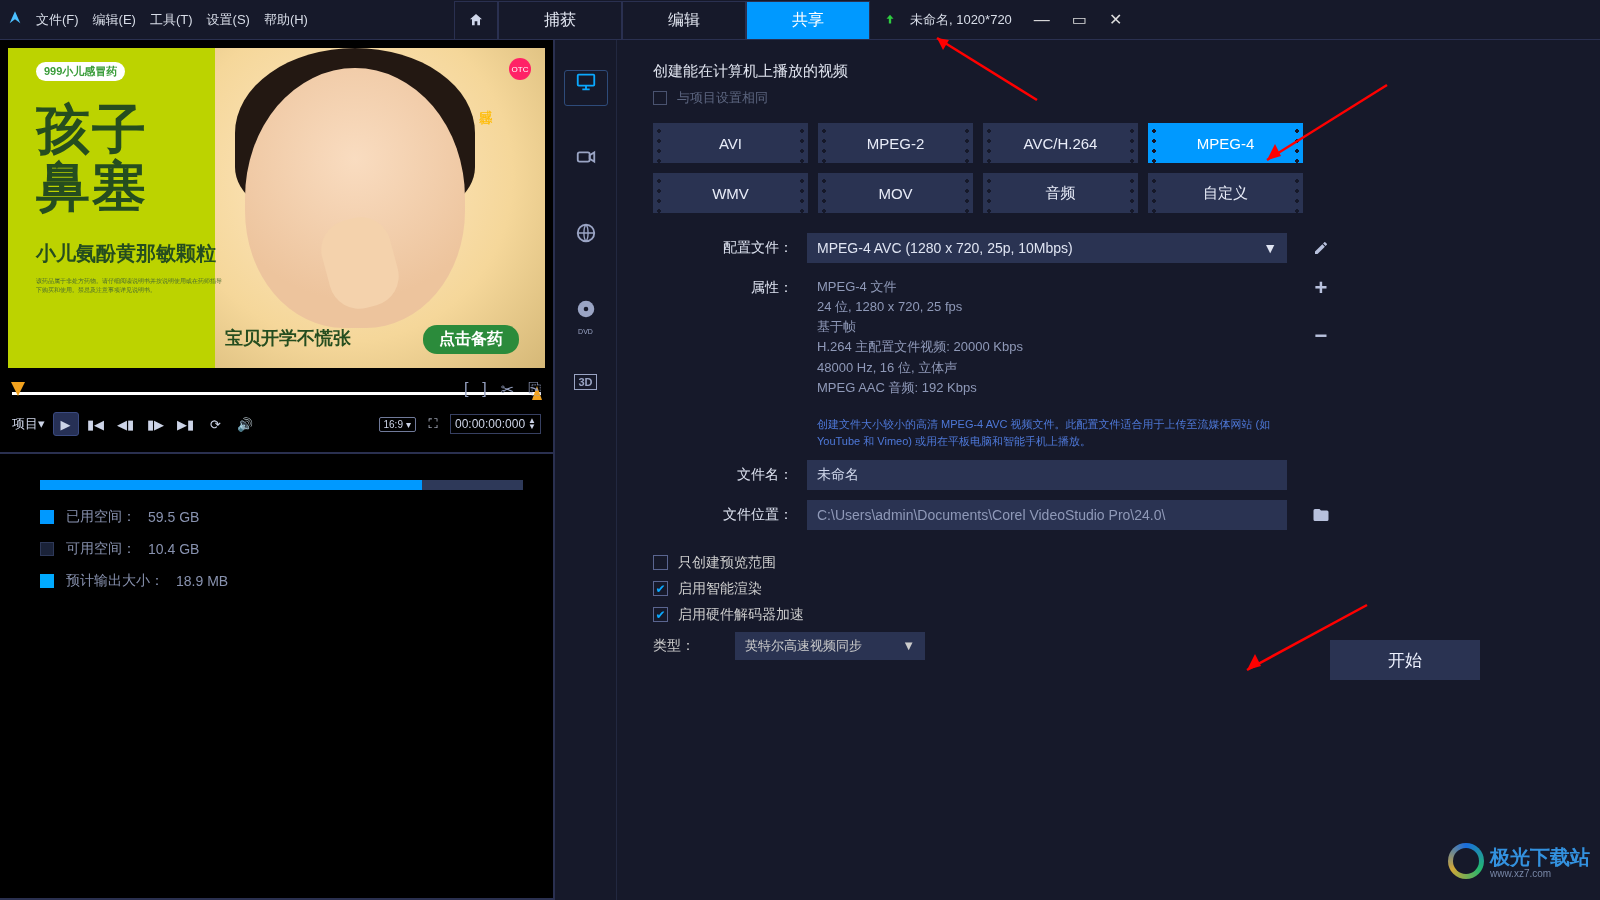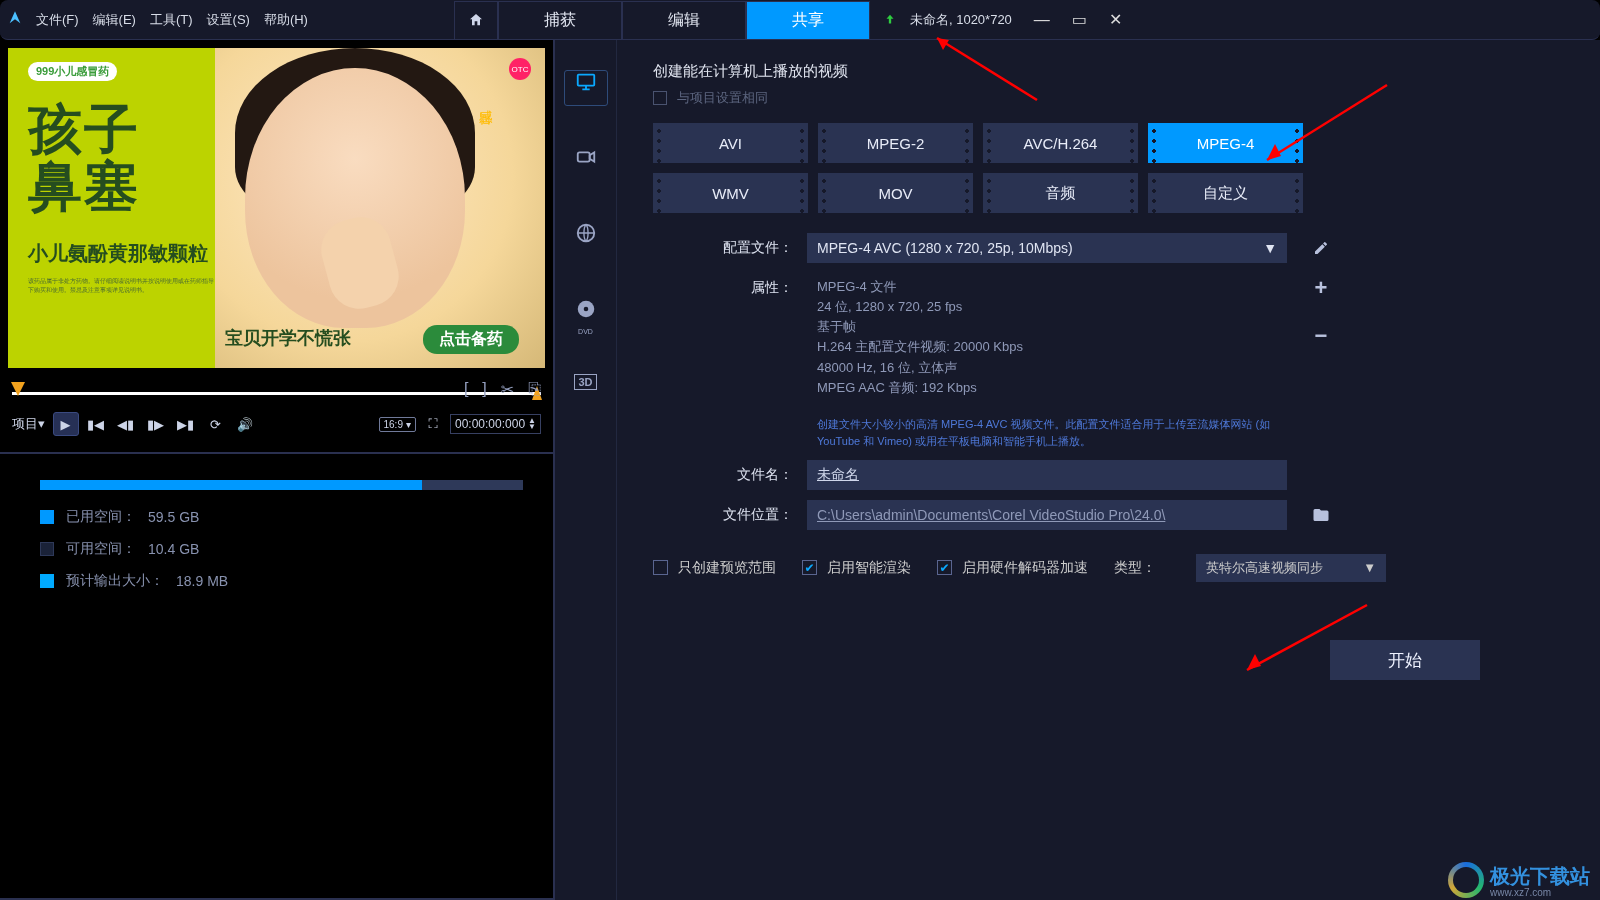--- a/index.html
+++ b/index.html
@@ -1,38 +1,38 @@
 <!DOCTYPE html>
 <html><head>
 <meta charset="utf-8">
 <style>
 * { margin: 0; padding: 0; box-sizing: border-box; font-family: "Microsoft YaHei", "Segoe UI", sans-serif; }
 body { background: #000; width: 1600px; height: 900px; overflow: hidden; color: #ccc; font-size: 13px; }
 
 
-.titlebar { height: 40px; background: #16192a; display: flex; align-items: center; border-bottom: 1px solid #2a3050; border-radius: 8px; }
+.titlebar { height: 40px; background: #16192a; display: flex; align-items: center; border-bottom: 1px solid #2a3050; }
 .titlebar .logo { width: 30px; text-align: center; color: #56bfff; font-size: 16px; }
 .menubar { display: flex; gap: 14px; padding: 0 6px; }
 .menubar span { color: #d8dde8; font-size: 13px; cursor: default; text-decoration: underline; text-decoration-color: transparent; }
 .tabs { display: flex; margin-left: 140px; }
 .tabbtn { width: 124px; height: 38px; display: flex; align-items: center; justify-content: center; color: #e1e5f0; font-size: 16px; border: 1px solid #2a3050; border-bottom: none; }
 .tabbtn.home { width: 44px; }
 .tabbtn.active { background: #0099ff; color: #fff; }
 .tabbtn.upload { width: 40px; border: none; color: #2ecc40; }
 .titlebar .right { margin-left: auto; display: flex; align-items: center; gap: 10px; padding-right: 6px; }
 .titlebar .projlabel { color: #d8dde8; font-size: 13px; padding-right: 6px; }
 .winbtn { color: #ddd; padding: 0 6px; font-size: 16px; }
 
 
 .main { display: flex; height: 860px; }
 
 
 .left { width: 555px; display: flex; flex-direction: column; border-right: 2px solid #2a3050; }
 .preview { margin: 8px; width: 537px; height: 320px; background: linear-gradient(#bcd300, #bcd300); position: relative; overflow: hidden; }
-.preview .ad-left { position: absolute; left: 0; top: 0; width: 230px; height: 100%; padding: 14px 0 0 20px; }
+.preview .ad-left { position: absolute; left: 8px; top: 0; width: 230px; height: 100%; padding: 14px 0 0 20px; }
 .preview .ad-brand { background: #fff; color: #3a9c3a; display:inline-block; padding: 2px 8px; border-radius: 10px; font-size: 11px; font-weight: bold; }
 .preview .ad-title { font-size: 54px; font-weight: 900; color: #254d1f; line-height: 1.05; margin-top: 20px; letter-spacing: 2px; }
 .preview .ad-sub { font-size: 20px; font-weight: 700; color: #254d1f; margin-top: 26px; }
 .preview .ad-fine { font-size: 6px; color: #4b6b30; margin-top: 10px; line-height: 1.4; max-width: 190px; }
 .preview .ad-right { position: absolute; right: 0; top: 0; width: 330px; height: 100%; background: radial-gradient(circle at 40% 40%, #ffe9c8 0%, #f5d79a 60%, #d5b877 100%); }
 .preview .face { position:absolute; left: 30px; top: 20px; width: 220px; height: 260px; background: radial-gradient(circle at 50% 35%, #f9dcc0 0%, #edc49d 70%); border-radius: 50% 50% 45% 45%; }
 .preview .hair { position:absolute; left: 20px; top: 0; width: 240px; height: 170px; background: #231812; border-radius: 50% 50% 30% 30%; }
 .preview .hand { position:absolute; left: 110px; top: 170px; width: 70px; height: 90px; background: #f4d2ac; border-radius: 30px; transform: rotate(-15deg); }
 .preview .ad-tagline { position:absolute; bottom: 18px; left: 10px; color:#254d1f; font-weight:700; font-size: 18px; }
 .preview .ad-cta { position:absolute; bottom: 14px; right: 26px; background:#2b8b3b; color:#fff; padding: 4px 16px; border-radius: 14px; font-size: 16px; font-weight: 700; }
@@ -81,38 +81,38 @@
 .fmt::before, .fmt::after { content:""; position:absolute; top:0; bottom:0; width:12px; background-image: radial-gradient(#16192a 2px, transparent 2px); background-size: 12px 10px; background-position: center 3px; }
 .fmt::before { left:0; }
 .fmt::after { right:0; }
 .fmt.active { background:#0099ff; color:#fff; }
 
 .cfg { display:grid; grid-template-columns: 140px 480px 40px; gap:10px 14px; align-items:start; }
 .cfg label { text-align:right; color:#dde2f0; padding-top:6px; font-size:14px; }
 .cfg .sel { background:#2a3352; color:#dfe4f2; height:30px; display:flex; align-items:center; padding:0 10px; justify-content:space-between; font-size:14px; }
 .cfg .props { background:transparent; color:#8f99b8; padding:4px 10px 8px 10px; font-size:13px; line-height:1.55; }
 .cfg .desc { color:#4e78d8; font-size:11px; line-height:1.55; padding: 0 10px; }
-.cfg .input { background:#2a3352; color:#cfd6ea; height:30px; padding:0 10px; display:flex; align-items:center; font-size:14px;text-decoration:underline; }
+.cfg .input { background:#2a3352; color:#cfd6ea; height:30px; padding:0 10px; display:flex; align-items:center; font-size:14px; }
 .cfg .tool { color:#b8c1dd; display:flex; align-items:center; justify-content:center; height:30px; font-size:18px; }
 
 .opts { margin-top:24px; display:flex; gap:80px; }
-.opts .col { display:flex; flex-direction:row; gap:26px; font-size:14px; }
+.opts .col { display:flex; flex-direction:column; gap:8px; font-size:14px; }
 .opts .chkrow { display:flex; align-items:center; gap:10px; }
 .opts .chkbox { width:15px; height:15px; border:1px solid #5a6590; display:inline-flex; align-items:center; justify-content:center; color:#0aa9ff; font-size:12px; }
 .typesel { background:#2a3352; height:28px; width:190px; display:flex; align-items:center; justify-content:space-between; padding:0 10px; font-size:13px; }
 
 .startbtn { position:absolute; right:120px; top:600px; width:150px; height:40px; background:#2a3352; color:#eef2ff; display:flex; align-items:center; justify-content:center; font-size:17px; }
 
 
 .arrow { position:absolute; pointer-events:none; }
 .arrowline { stroke:#ff0000; stroke-width:2.5; fill:none; }
 .arrowhead { fill:#ff0000; }
 
 
-.watermark { position:absolute; right:10px; bottom:2px; display:flex; align-items:center; gap:6px; opacity:0.85; }
+.watermark { position:absolute; right:10px; bottom:21px; display:flex; align-items:center; gap:6px; opacity:0.85; }
 .watermark .wicon { width:36px; height:36px; border-radius:50%; background: conic-gradient(#1a7cff, #27d37a, #f2c03a, #1a7cff); position: relative; }
 .watermark .wicon::after { content:""; position:absolute; inset:5px; background:#16192a; border-radius:50%; }
 .watermark .wtxt1 { color:#39a7ff; font-size:20px; font-weight:700; }
 .watermark .wtxt2 { color:#8899bb; font-size:10px; margin-top:-3px;}
 </style>
 </head>
 <body>
 
 <div class="titlebar">
   <div class="logo">

